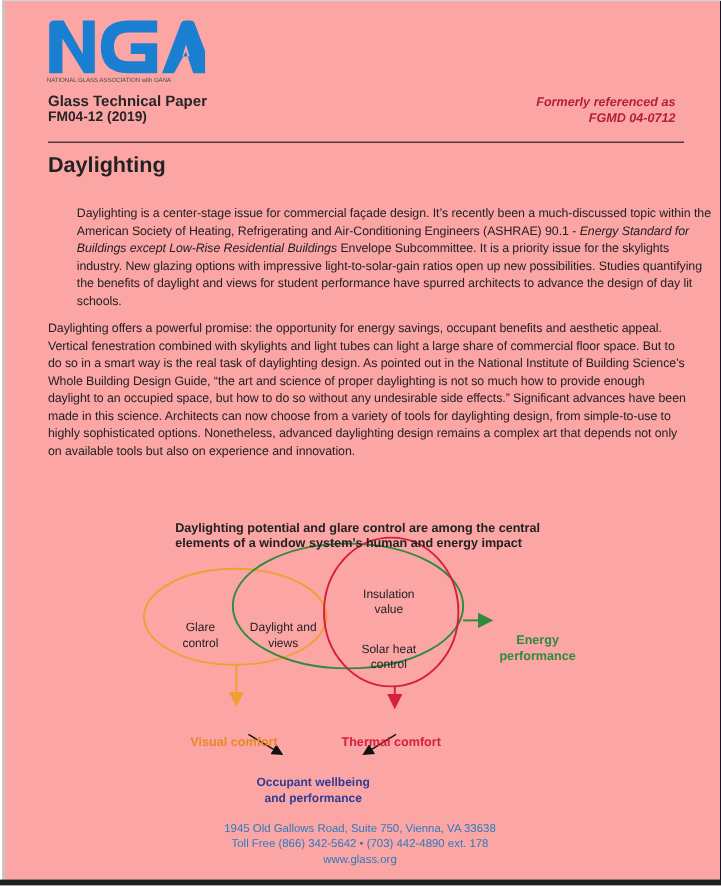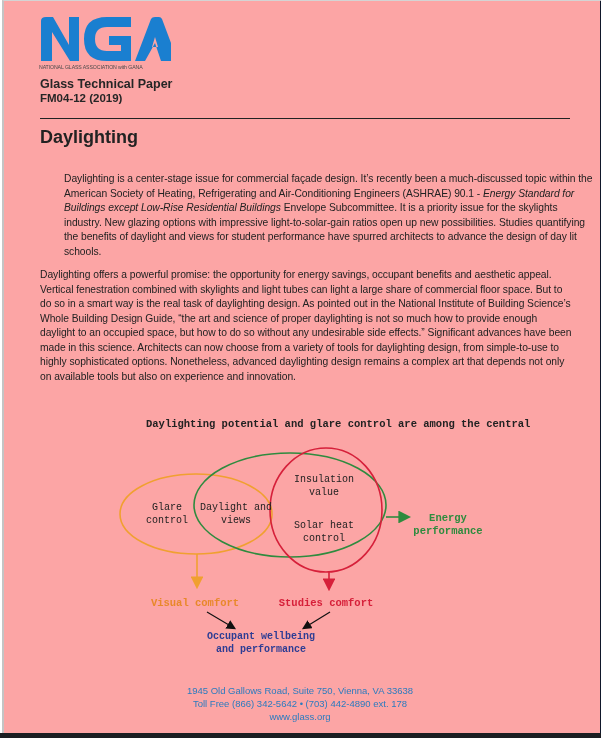--- a/index.html
+++ b/index.html
@@ -52,21 +52,21 @@
     }
     .para {
       position: absolute; left: 36px; width: 532px;
       font-size: 10.3px; line-height: 14.5px; color: #222; letter-spacing: -0.05px;
     }
     .para1 { top: 171px; margin-left: 24px; }
     .para2 { top: 267px; }
     .para em { font-style: italic; }
 
     .diagram { position: absolute; left: 0; top: 0; width: 601px; height: 738px; pointer-events: none; }
-    .diag-text { position: absolute; text-align: center; font-family: Liberation Mono, monospace; }
+    .diag-text { position: absolute; text-align: center; font-family: Liberation Sans, sans-serif; margin-top: 16px; }
     .caption {
       left: 146px; top: 418px; text-align: left;
       font-size: 10.5px; font-weight: bold; color: #222; line-height: 13px;
     }
     .lbl { font-size: 10px; color: #222; line-height: 12.5px; }
     .lbl-glare { left: 142px; top: 502px; width: 50px; }
     .lbl-daylight { left: 200px; top: 502px; width: 72px; }
     .lbl-insulation { left: 292px; top: 474px; width: 64px; }
     .lbl-solar { left: 292px; top: 520px; width: 64px; }
     .lbl-energy { left: 410px; top: 512px; width: 76px; font-size: 10.5px; font-weight: bold; color: #2e8b3e; line-height: 12.5px; }
@@ -95,20 +95,24 @@
       <path d="M68 2 H92 V12 H68 Q56 12 56 24 Q56 36 68 36 H82 V30 H70 V21 H92 V46 H68 Q45 46 45 24 Q45 2 68 2 Z" fill="#1a7fd0"></path>
 
       <path d="M96 46 L112 4 Q113 2 116 2 H120 Q122 2 123 4 L132 28 V46 H122 L116 28 L106 46 Z M113 32 L119 32 L116 22 Z" fill="#1a7fd0"></path>
     </svg>
     <div class="logo-tagline">NATIONAL GLASS ASSOCIATION with GANA</div>
   </div>
 
   <div class="paper-title">Glass Technical Paper</div>
   <div class="paper-id">FM04-12 (2019)</div>
 
+  <div class="formerly">
+    <div>Formerly referenced as</div>
+    <div>FGMD 04-0712</div>
+  </div>
 
   <div class="rule"></div>
 
   <div class="doc-title">Daylighting</div>
 
   <div class="para para1"><span>Daylighting is a center-stage issue for commercial façade design. It’s recently been a much-discussed topic within the American Society of Heating, Refrigerating and Air-Conditioning Engineers (ASHRAE) 90.1 - </span><em>Energy Standard for Buildings except Low-Rise Residential Buildings</em><span> Envelope Subcommittee.  It is a priority issue for the skylights industry.  New glazing options with impressive light-to-solar-gain ratios open up new possibilities. Studies quantifying the benefits of daylight and views for student performance have spurred architects to advance the design of day lit schools.</span></div>
 
   <div class="para para2">Daylighting offers a powerful promise: the opportunity for energy savings, occupant benefits and aesthetic appeal. Vertical fenestration combined with skylights and light tubes can light a large share of commercial floor space. But to do so in a smart way is the real task of daylighting design. As pointed out in the National Institute of Building Science’s Whole Building Design Guide, “the art and science of proper daylighting is not so much how to provide enough daylight to an occupied space, but how to do so without any undesirable side effects.” Significant advances have been made in this science. Architects can now choose from a variety of tools for daylighting design, from simple-to-use to highly sophisticated options. Nonetheless, advanced daylighting design remains a complex art that depends not only on available tools but also on experience and innovation.</div>
 </div>
 
@@ -132,20 +136,21 @@
   <ellipse cx="326" cy="510" rx="56" ry="62" fill="none" stroke="#d6203a" stroke-width="1.6"></ellipse>
   <line x1="386" y1="517" x2="408" y2="517" stroke="#2e8b3e" stroke-width="1.6" marker-end="url(#arrow-green)"></line>
   <line x1="197" y1="554" x2="197" y2="586" stroke="#f0a030" stroke-width="1.6" marker-end="url(#arrow-orange)"></line>
   <line x1="329" y1="572" x2="329" y2="588" stroke="#d6203a" stroke-width="1.6" marker-end="url(#arrow-red)"></line>
   <line x1="207" y1="612" x2="234" y2="628" stroke="#111" stroke-width="1.2" marker-end="url(#arrow-black)"></line>
   <line x1="330" y1="612" x2="304" y2="628" stroke="#111" stroke-width="1.2" marker-end="url(#arrow-black)"></line>
 </svg>
 
 <div class="diag-text caption">
   <div>Daylighting potential and glare control are among the central</div>
+  <div>elements of a window system’s human and energy impact</div>
 </div>
 
 <div class="diag-text lbl lbl-glare">
   <div>Glare</div>
   <div>control</div>
 </div>
 <div class="diag-text lbl lbl-daylight">
   <div>Daylight and</div>
   <div>views</div>
 </div>
@@ -155,21 +160,21 @@
 </div>
 <div class="diag-text lbl lbl-solar">
   <div>Solar heat</div>
   <div>control</div>
 </div>
 <div class="diag-text lbl-energy">
   <div>Energy</div>
   <div>performance</div>
 </div>
 <div class="diag-text lbl-visual">Visual comfort</div>
-<div class="diag-text lbl-thermal">Studies comfort</div>
+<div class="diag-text lbl-thermal">Thermal comfort</div>
 <div class="diag-text lbl-occupant">
   <div>Occupant wellbeing</div>
   <div>and performance</div>
 </div>
 
 <div class="footer footer1">1945 Old Gallows Road, Suite 750, Vienna, VA 33638</div>
 <div class="footer footer2">Toll Free (866) 342-5642 • (703) 442-4890 ext. 178</div>
 <div class="footer footer3">www.glass.org</div>
 
 <div class="bottom-bar"></div>

